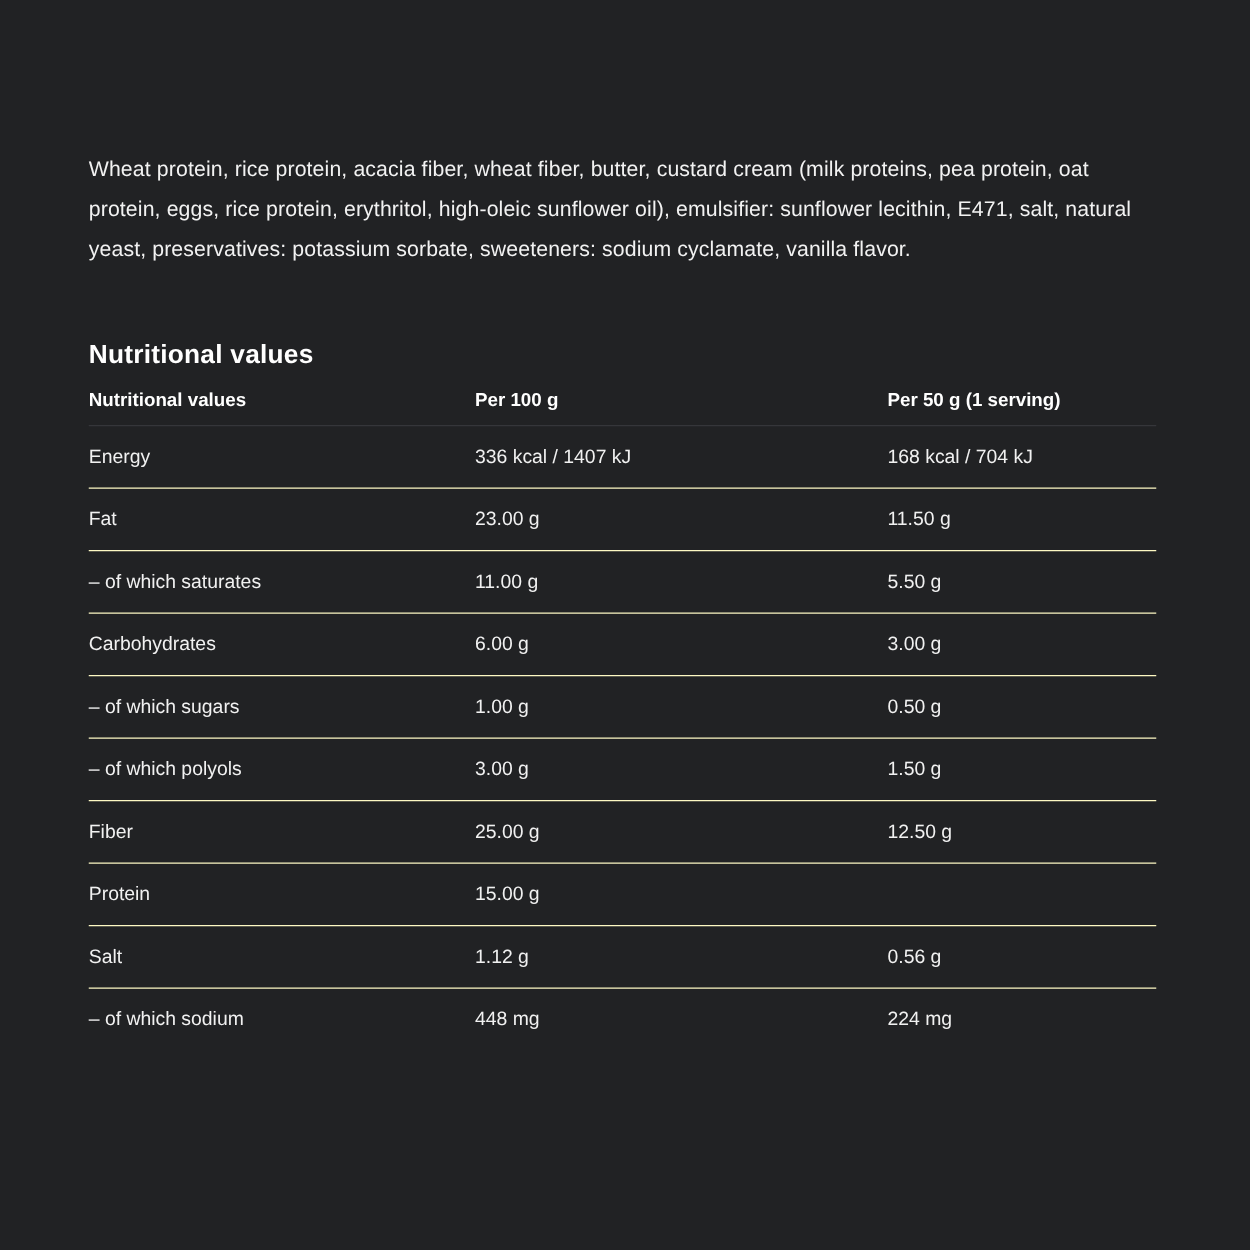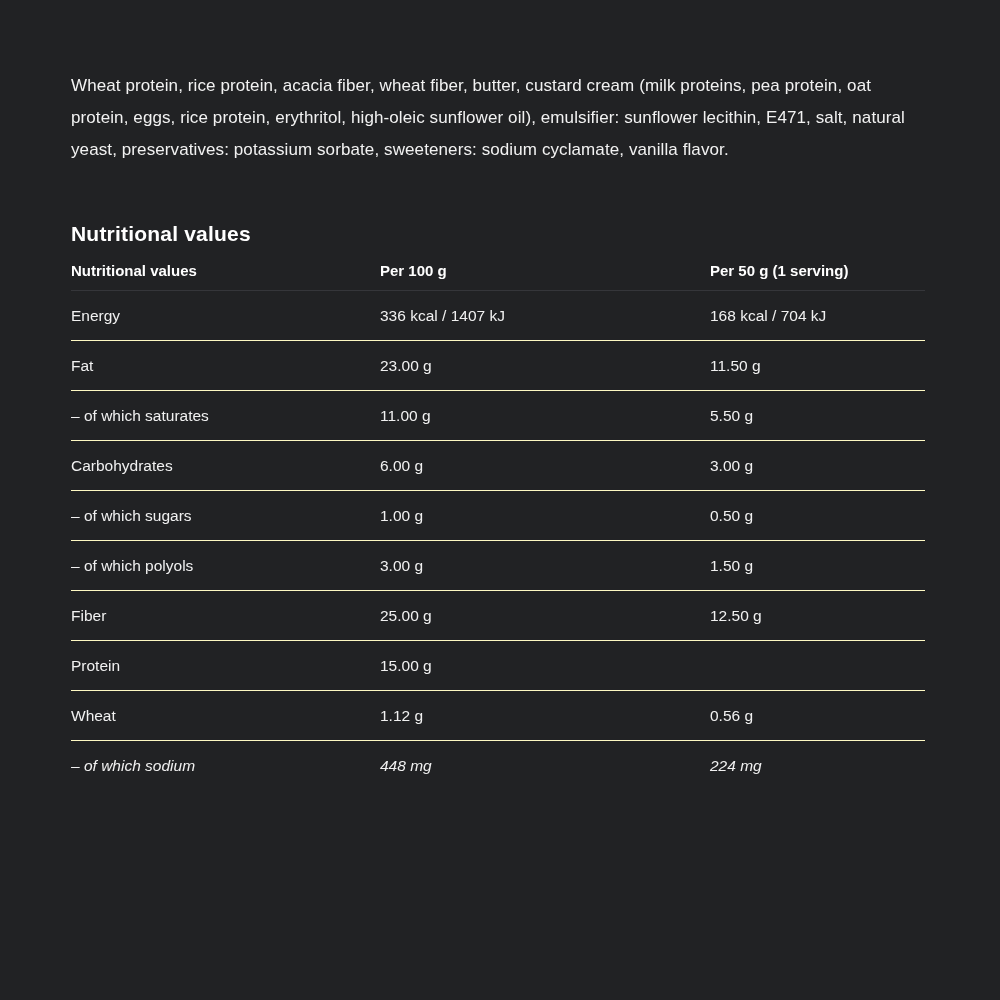--- a/index.html
+++ b/index.html
@@ -10,21 +10,21 @@
       font-family: "Liberation Sans", "DejaVu Sans", sans-serif;
       color: #f3f3f3;
       overflow: hidden;
     }
     .page {
       width: 1000px;
       height: 1000px;
       padding: 0 75px 0 71px;
     }
     .ingredients {
-      padding-top: 70px;
+      padding-top: 120px;
       font-size: 17px;
       line-height: 32px;
       color: #f2f2f2;
       letter-spacing: 0.1px;
     }
     .section-heading {
       margin-top: 56px;
       font-size: 21px;
       font-weight: 700;
       color: #ffffff;
@@ -49,21 +49,21 @@
     }
     .col-label { width: 309px; flex: 0 0 309px; }
     .col-100   { width: 288px; flex: 0 0 288px; }
     .col-50    { flex: 1 1 auto; margin-left: 42px; }
     .row {
       height: 50px;
       border-bottom: 1px solid #fef9c3;
       font-size: 15.5px;
       color: #f1f1f1;
     }
-    .row:last-child { border-bottom: none; font-style: italic; }
+    .row:last-child { border-bottom: none; }
   </style>
 </head>
 <body>
 
 <div class="page">
 
   <p class="ingredients">Wheat protein, rice protein, acacia fiber, wheat fiber, butter, custard cream (milk proteins, pea protein, oat protein, eggs, rice protein, erythritol, high-oleic sunflower oil), emulsifier: sunflower lecithin, E471, salt, natural yeast, preservatives: potassium sorbate, sweeteners: sodium cyclamate, vanilla flavor.</p>
 
   <h2 class="section-heading">Nutritional values</h2>
 
@@ -109,21 +109,21 @@
       <div class="tr row">
         <div class="col-label">Fiber</div>
         <div class="col-100">25.00 g</div>
         <div class="col-50">12.50 g</div>
       </div>
       <div class="tr row">
         <div class="col-label">Protein</div>
         <div class="col-100">15.00 g</div>
       </div>
       <div class="tr row">
-        <div class="col-label">Wheat</div>
+        <div class="col-label">Salt</div>
         <div class="col-100">1.12 g</div>
         <div class="col-50">0.56 g</div>
       </div>
       <div class="tr row">
         <div class="col-label">– of which sodium</div>
         <div class="col-100">448 mg</div>
         <div class="col-50">224 mg</div>
       </div>
     </div>
 

